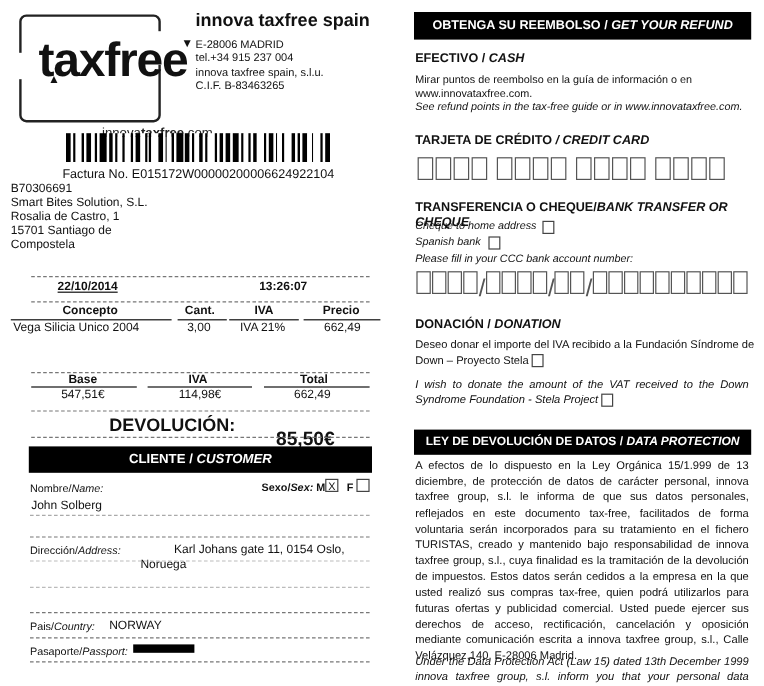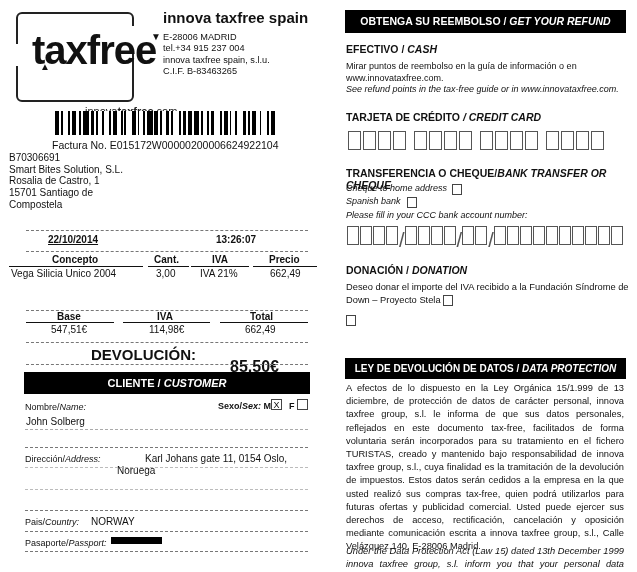--- a/index.html
+++ b/index.html
@@ -220,17 +220,17 @@
 <div class="sec-title" style="left:346px;top:167px;"><span>TRANSFERENCIA O CHEQUE/</span><i>BANK TRANSFER OR CHEQUE</i></div>
 <div class="body-txt it" style="left:346px;top:183px;">Cheque to home address</div>
 <div class="abs box" style="left:452px;top:184px;width:10px;height:11px;"></div>
 <div class="body-txt it" style="left:346px;top:196px;">Spanish bank</div>
 <div class="abs box" style="left:407px;top:197px;width:10px;height:11px;"></div>
 <div class="body-txt it" style="left:346px;top:210px;">Please fill in your CCC bank account number:</div>
 <div class="abs" style="left:347px;top:226px;" id="cccfield"><span class="cc-box" style="width: 12px; margin-right: 1px;"></span><span class="cc-box" style="width: 12px; margin-right: 1px;"></span><span class="cc-box" style="width: 12px; margin-right: 1px;"></span><span class="cc-box" style="width: 12px; margin-right: 1px;"></span><span style="font-size: 20px; vertical-align: middle; color: rgb(85, 85, 85);">/</span><span class="cc-box" style="width: 12px; margin-right: 1px;"></span><span class="cc-box" style="width: 12px; margin-right: 1px;"></span><span class="cc-box" style="width: 12px; margin-right: 1px;"></span><span class="cc-box" style="width: 12px; margin-right: 1px;"></span><span style="font-size: 20px; vertical-align: middle; color: rgb(85, 85, 85);">/</span><span class="cc-box" style="width: 12px; margin-right: 1px;"></span><span class="cc-box" style="width: 12px; margin-right: 1px;"></span><span style="font-size: 20px; vertical-align: middle; color: rgb(85, 85, 85);">/</span><span class="cc-box" style="width: 12px; margin-right: 1px;"></span><span class="cc-box" style="width: 12px; margin-right: 1px;"></span><span class="cc-box" style="width: 12px; margin-right: 1px;"></span><span class="cc-box" style="width: 12px; margin-right: 1px;"></span><span class="cc-box" style="width: 12px; margin-right: 1px;"></span><span class="cc-box" style="width: 12px; margin-right: 1px;"></span><span class="cc-box" style="width: 12px; margin-right: 1px;"></span><span class="cc-box" style="width: 12px; margin-right: 1px;"></span><span class="cc-box" style="width: 12px; margin-right: 1px;"></span><span class="cc-box" style="width: 12px; margin-right: 1px;"></span></div>
 
 <div class="sec-title" style="left:346px;top:264px;"><span>DONACIÓN / </span><i>DONATION</i></div>
 <div class="body-txt" style="left:346px;top:281px;width:285px;font-size:9.3px;line-height:13px;"><span>Deseo donar el importe del IVA recibido a la Fundación Síndrome de Down – Proyecto Stela</span> <span class="box" style="width:10px;height:11px;"></span></div>
-<div class="body-txt it" style="left:346px;top:314px;width:278px;font-size:9.3px;line-height:13px;text-align:justify;"> <span class="box" style="width:10px;height:11px;"></span></div>
+<div class="body-txt it" style="left:346px;top:314px;width:278px;font-size:9.3px;line-height:13px;text-align:justify;"><span>I wish to donate the amount of the VAT received to the Down Syndrome Foundation - Stela Project</span> <span class="box" style="width:10px;height:11px;"></span></div>
 
 <div class="hdr-bar" style="left:345px;top:358px;width:281px;height:21px;line-height:21px;font-size:10px;"><span>LEY DE DEVOLUCIÓN DE DATOS / </span><i>DATA PROTECTION ACT</i></div>
 <div class="law">A efectos de lo dispuesto en la Ley Orgánica 15/1.999 de 13 diciembre, de protección de datos de carácter personal, innova taxfree group, s.l. le informa de que sus datos personales, reflejados en este documento tax-free, facilitados de forma voluntaria serán incorporados para su tratamiento en el fichero TURISTAS, creado y mantenido bajo responsabilidad de innova taxfree group, s.l., cuya finalidad es la tramitación de la devolución de impuestos. Estos datos serán cedidos a la empresa en la que usted realizó sus compras tax-free, quien podrá utilizarlos para futuras ofertas y publicidad comercial. Usted puede ejercer sus derechos de acceso, rectificación, cancelación y oposición mediante comunicación escrita a innova taxfree group, s.l., Calle Velázquez,140, E-28006 Madrid.</div>
 <div class="law2">Under the Data Protection Act (Law 15) dated 13th December 1999 innova taxfree group, s.l. inform you that your personal data reflected</div>
 
 </body></html>

